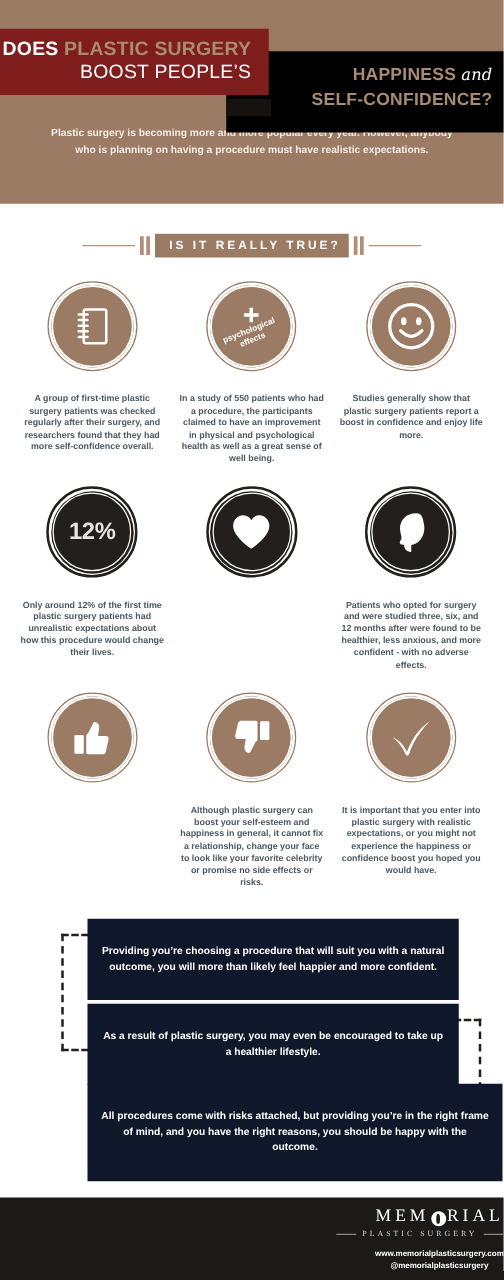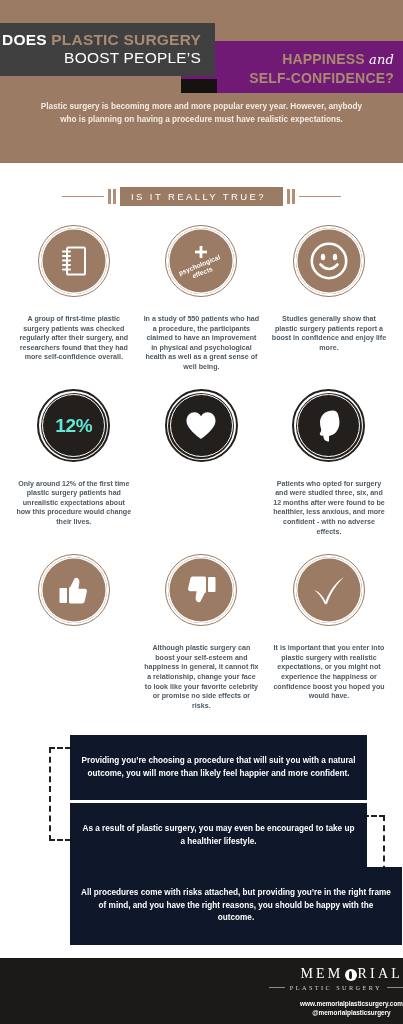--- a/index.html
+++ b/index.html
@@ -15,42 +15,42 @@
     position: relative;
     width: 403px;
     height: 163px;
     background: #9b7b63;
     overflow: hidden;
   }
   .banner-one {
     position: absolute;
     left: 0; top: 23px;
     width: 215px;
-    background: #404040;
+    background: #7f1d1d;
     padding: 8px 14px 9px 0;
     text-align: right;
     z-index: 3;
   }
   .banner-one .l1 { font-size: 15.5px; font-weight: bold; letter-spacing: .2px; line-height: 18px; }
   .banner-one .l2 { font-size: 15.5px; font-weight: normal; letter-spacing: .2px; line-height: 18px; }
   .w { color: #ffffff; }
   .t { color: #a98b72; }
   .banner-one-shadow {
     position: absolute;
     left: 181px; top: 79px;
     width: 36px; height: 14px;
     background: #15120f;
     z-index: 2;
   }
   .banner-two {
     position: absolute;
     left: 181px; top: 41px;
     width: 222px;
-    background: #701a75;
-    padding: 9px 9px 6px 0;
+    background: #000000;
+    padding: 9px 9px 18px 0;
     text-align: right;
     z-index: 1;
   }
   .banner-two .l1 { font-size: 14px; font-weight: bold; color: #a98b72; line-height: 18px; letter-spacing: .2px; }
   .banner-two .l2 { font-size: 14px; font-weight: bold; color: #a98b72; line-height: 18px; letter-spacing: .2px; }
   .script {
     font-family: "DejaVu Serif", serif;
     font-style: italic;
     font-weight: normal;
     color: #ffffff;
@@ -76,23 +76,23 @@
     margin-top: 24px;
     padding: 0 8px;
   }
   .rule { height: 1px; background: #b29078; width: 42px; }
   .bars { display: flex; gap: 2px; margin: 0 4px; }
   .bars i { display: block; width: 3px; height: 15px; background: #b29078; }
   .title-box {
     background: #9b7b63;
     color: #ffffff;
     font-size: 9.5px;
-    font-weight: normal;
+    font-weight: bold;
     letter-spacing: 2.4px;
-    padding: 4px 17px 4px 11px;
+    padding: 4px 6px 4px 11px;
   }
 
   
   .row {
     display: flex;
     width: 403px;
     padding: 0 10px;
   }
   .cell {
     width: 127.6px;
@@ -125,21 +125,21 @@
     border-radius: 50%;
   }
   .circle.dark::before {
     content: "";
     position: absolute;
     left: 1.5px; top: 1.5px; right: 1.5px; bottom: 1.5px;
     border: 1.5px solid #ffffff;
     border-radius: 50%;
   }
   .pct {
-    color: #5eead4;
+    color: #e5e5e5;
     font-size: 19px;
     font-weight: bold;
     letter-spacing: -.3px;
     position: relative;
     z-index: 2;
   }
   .ic { position: relative; z-index: 2; display: block; }
   .psy-label {
     position: absolute;
     z-index: 3;

